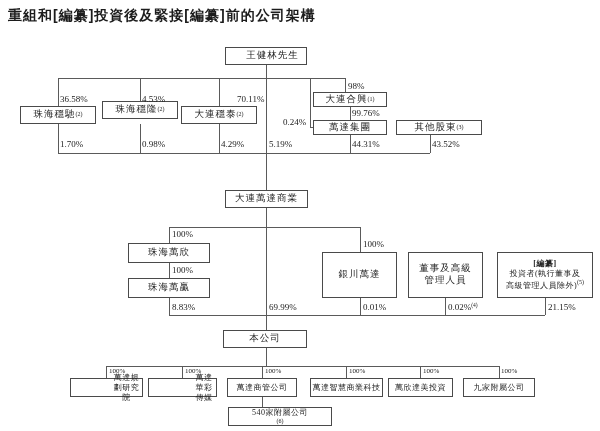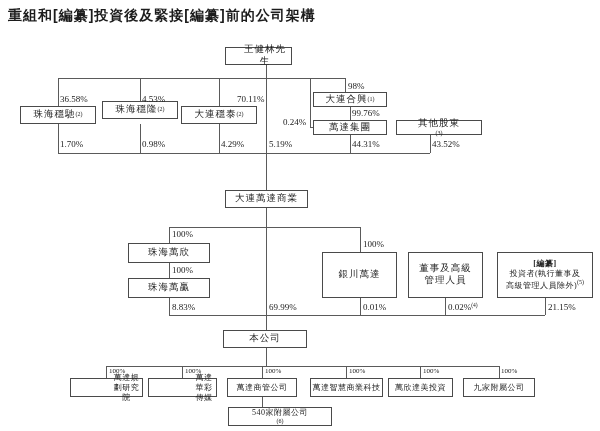--- a/index.html
+++ b/index.html
@@ -58,21 +58,21 @@
       M169 298 V315
       M360 298 V315  M445 298 V315  M545 298 V315
       M169 315 H545
       M266 348 V366
       M106 366 H499
       M106 366 V378  M182 366 V378  M262 366 V378
       M346 366 V378  M420 366 V378  M499 366 V378
       M262 397 V407"></path>
   </svg>
 
-  <div class="node" style="left:225px;top:47px;width:67px;height:18px;padding-left:13px;">
+  <div class="node" style="left:225px;top:47px;width:82px;height:18px;padding-left:13px;">
     <span>王健林先生</span>
   </div>
 
   <div class="node" style="left:20px;top:106px;width:76px;height:18px;">
     <span>珠海穩馳</span>
       <sup>(2)</sup>
   </div>
   <div class="node" style="left:102px;top:101px;width:76px;height:18px;">
     <span>珠海穩隆</span>
       <sup>(2)</sup>
@@ -82,21 +82,21 @@
       <sup>(2)</sup>
   </div>
 
   <div class="node" style="left:313px;top:92px;width:74px;height:15px;">
     <span>大連合興</span>
       <sup>(1)</sup>
   </div>
   <div class="node" style="left:313px;top:120px;width:74px;height:15px;">
     <span>萬達集團</span>
   </div>
-  <div class="node" style="left:396px;top:120px;width:86px;height:15px;flex-direction:column;">
+  <div class="node" style="left:396px;top:120px;width:86px;height:15px;">
     <span>其他股東</span>
       <sup>(3)</sup>
   </div>
 
   <div class="node" style="left:225px;top:190px;width:83px;height:18px;">
     <span>大連萬達商業</span>
   </div>
   <div class="node" style="left:128px;top:243px;width:82px;height:20px;">
     <span>珠海萬欣</span>
   </div>

